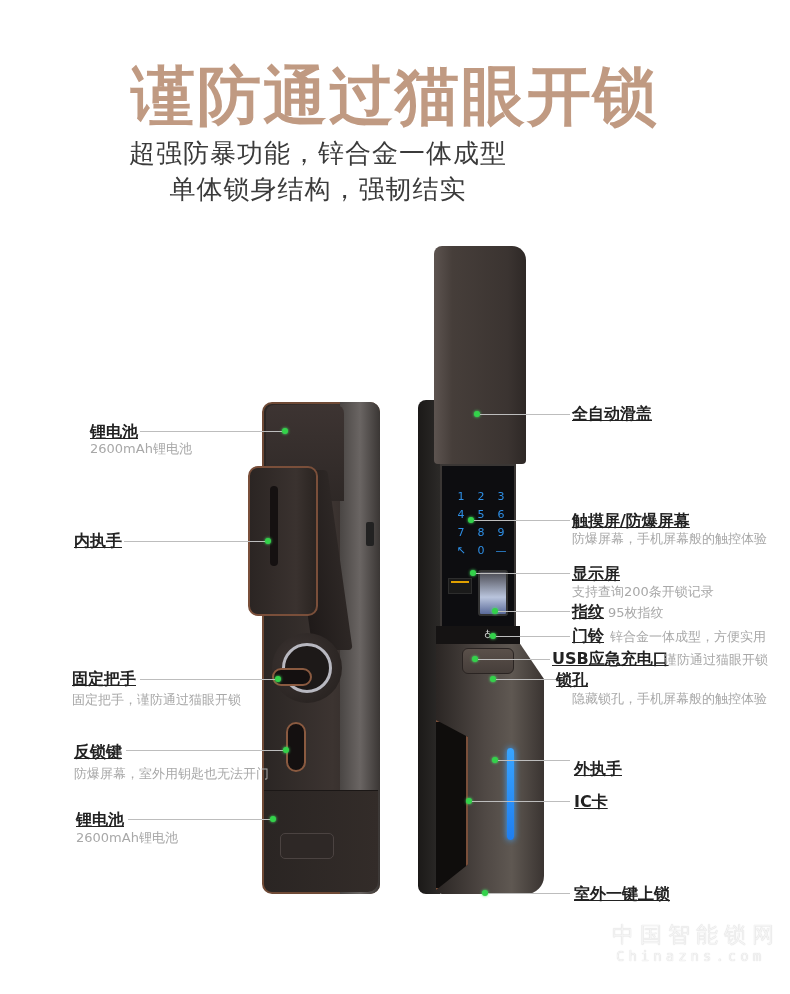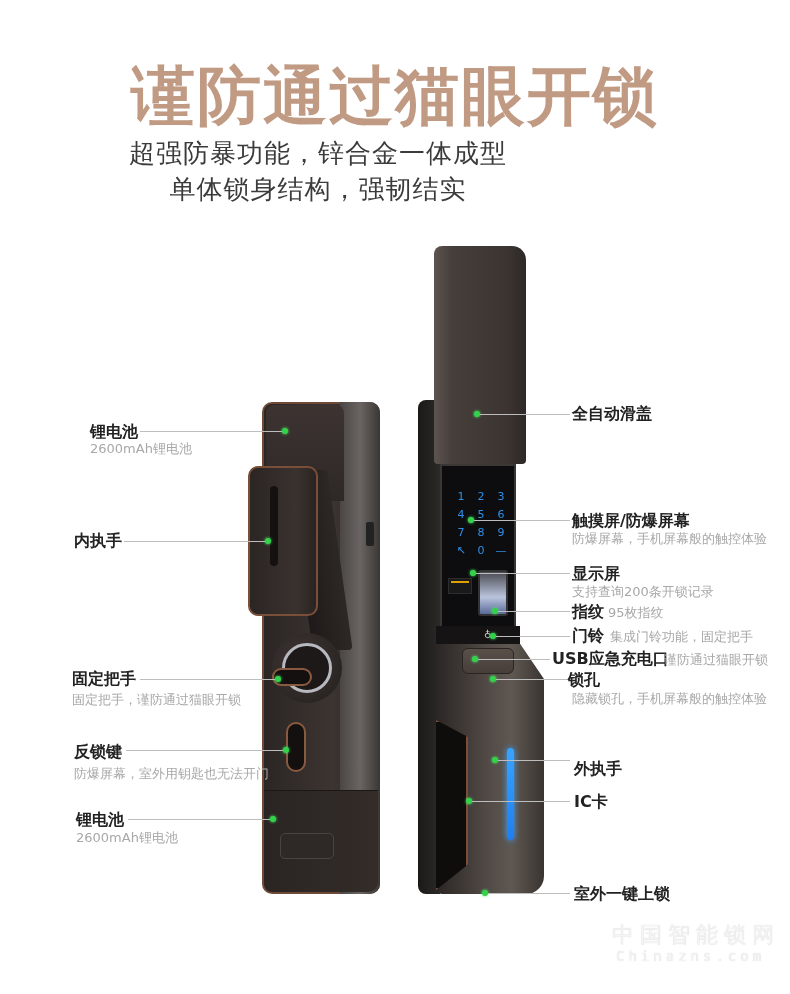--- a/index.html
+++ b/index.html
@@ -7,21 +7,21 @@
   body { position: relative; font-family: "DejaVu Sans", "Liberation Sans", sans-serif; color: #2a2a2a; }
 
   .title { position: absolute; left: 0; top: 60px; width: 790px; text-align: center;
     font-size: 64px; font-weight: bold; letter-spacing: 2px; color: #c09a82; line-height: 72px; }
   .subtitle { position: absolute; left: 0; width: 636px; text-align: center;
     font-size: 26px; color: #3b3b3b; letter-spacing: 1px; }
   .sub1 { top: 136px; }
   .sub2 { top: 172px; }
 
   
-  .label { position: absolute; font-size: 16px; font-weight: bold; color: #222; white-space: nowrap; line-height: 20px; }
+  .label { position: absolute; font-size: 16px; font-weight: bold; color: #222; white-space: nowrap; line-height: 20px; text-decoration: underline; }
   .desc { position: absolute; font-size: 13px; color: #a8a8a8; white-space: nowrap; line-height: 12px; }
   .line { position: absolute; height: 1px; background: #bdbdbd; }
   .dot { position: absolute; width: 6px; height: 6px; border-radius: 50%; background: #33d24a;
     box-shadow: 0 0 3px #4cf06a; }
 
   
   .inner-body { position: absolute; left: 262px; top: 402px; width: 118px; height: 492px;
     border-radius: 10px; background: linear-gradient(90deg, #2b2624 0%, #3c3431 60%, #2a2422 100%);
     border: 2px solid #6f4a36; }
   .inner-side { position: absolute; left: 340px; top: 402px; width: 40px; height: 492px; border-radius: 0 10px 10px 0;
@@ -185,34 +185,34 @@
   <div class="dot" style="left:492px;top:608px"></div>
   <div class="line" style="left:498px;top:611px;width:72px"></div>
   <div class="label" style="left:572px;top:602px">指纹</div>
   <div class="desc" style="left:608px;top:607px">95枚指纹</div>
 </div>
 
 <div>
   <div class="dot" style="left:490px;top:633px"></div>
   <div class="line" style="left:496px;top:636px;width:74px"></div>
   <div class="label" style="left:572px;top:626px">门铃</div>
-  <div class="desc" style="left:610px;top:631px">集成门铃功能，固定把手</div>
+  <div class="desc" style="left:610px;top:631px">锌合金一体成型，方便实用</div>
 </div>
 
 <div>
   <div class="dot" style="left:472px;top:656px"></div>
   <div class="line" style="left:478px;top:659px;width:72px"></div>
   <div class="label" style="left:552px;top:649px">USB应急充电口</div>
   <div class="desc" style="left:664px;top:654px">谨防通过猫眼开锁</div>
 </div>
 
 <div>
   <div class="dot" style="left:490px;top:676px"></div>
   <div class="line" style="left:496px;top:679px;width:74px"></div>
-  <div class="label" style="left:568px;top:670px">锁孔</div>
+  <div class="label" style="left:556px;top:670px">锁孔</div>
   <div class="desc" style="left:572px;top:693px">隐藏锁孔，手机屏幕般的触控体验</div>
 </div>
 
 <div>
   <div class="dot" style="left:492px;top:757px"></div>
   <div class="line" style="left:498px;top:760px;width:72px"></div>
   <div class="label" style="left:574px;top:759px">外执手</div>
 </div>
 
 <div>

